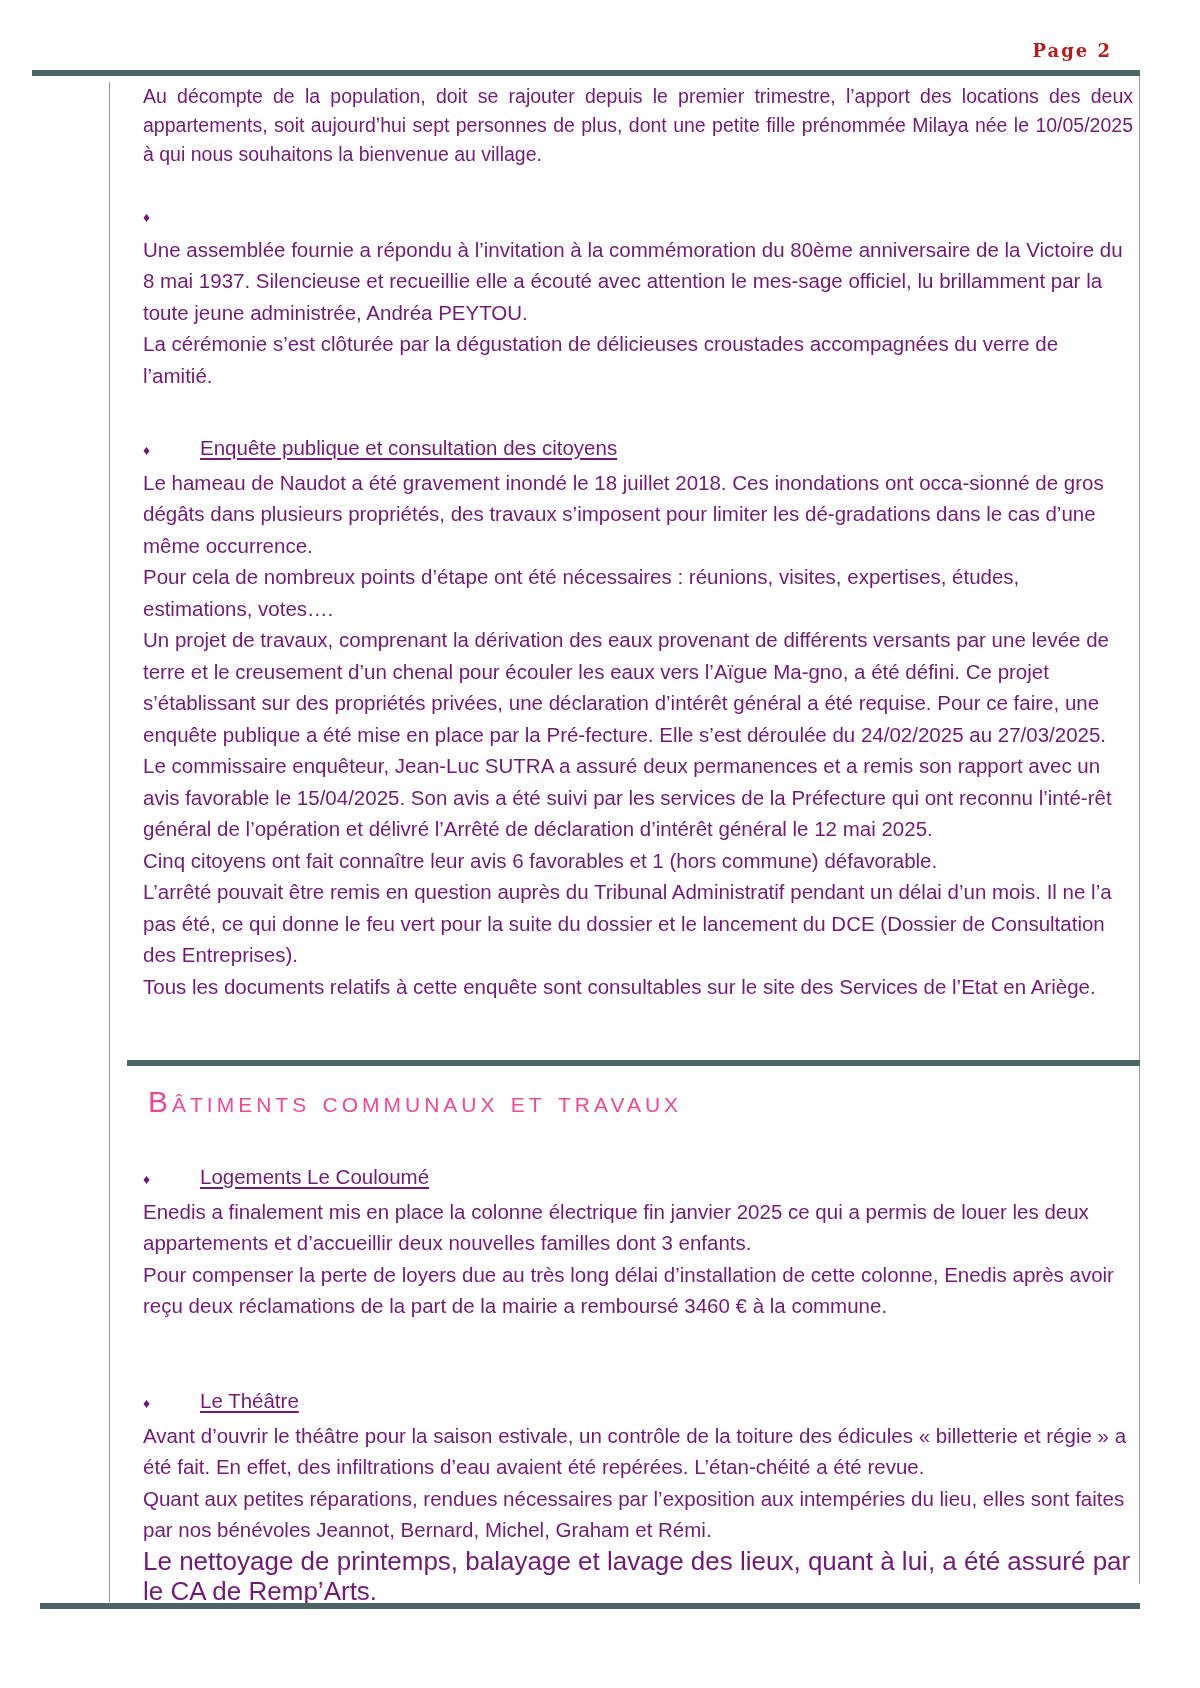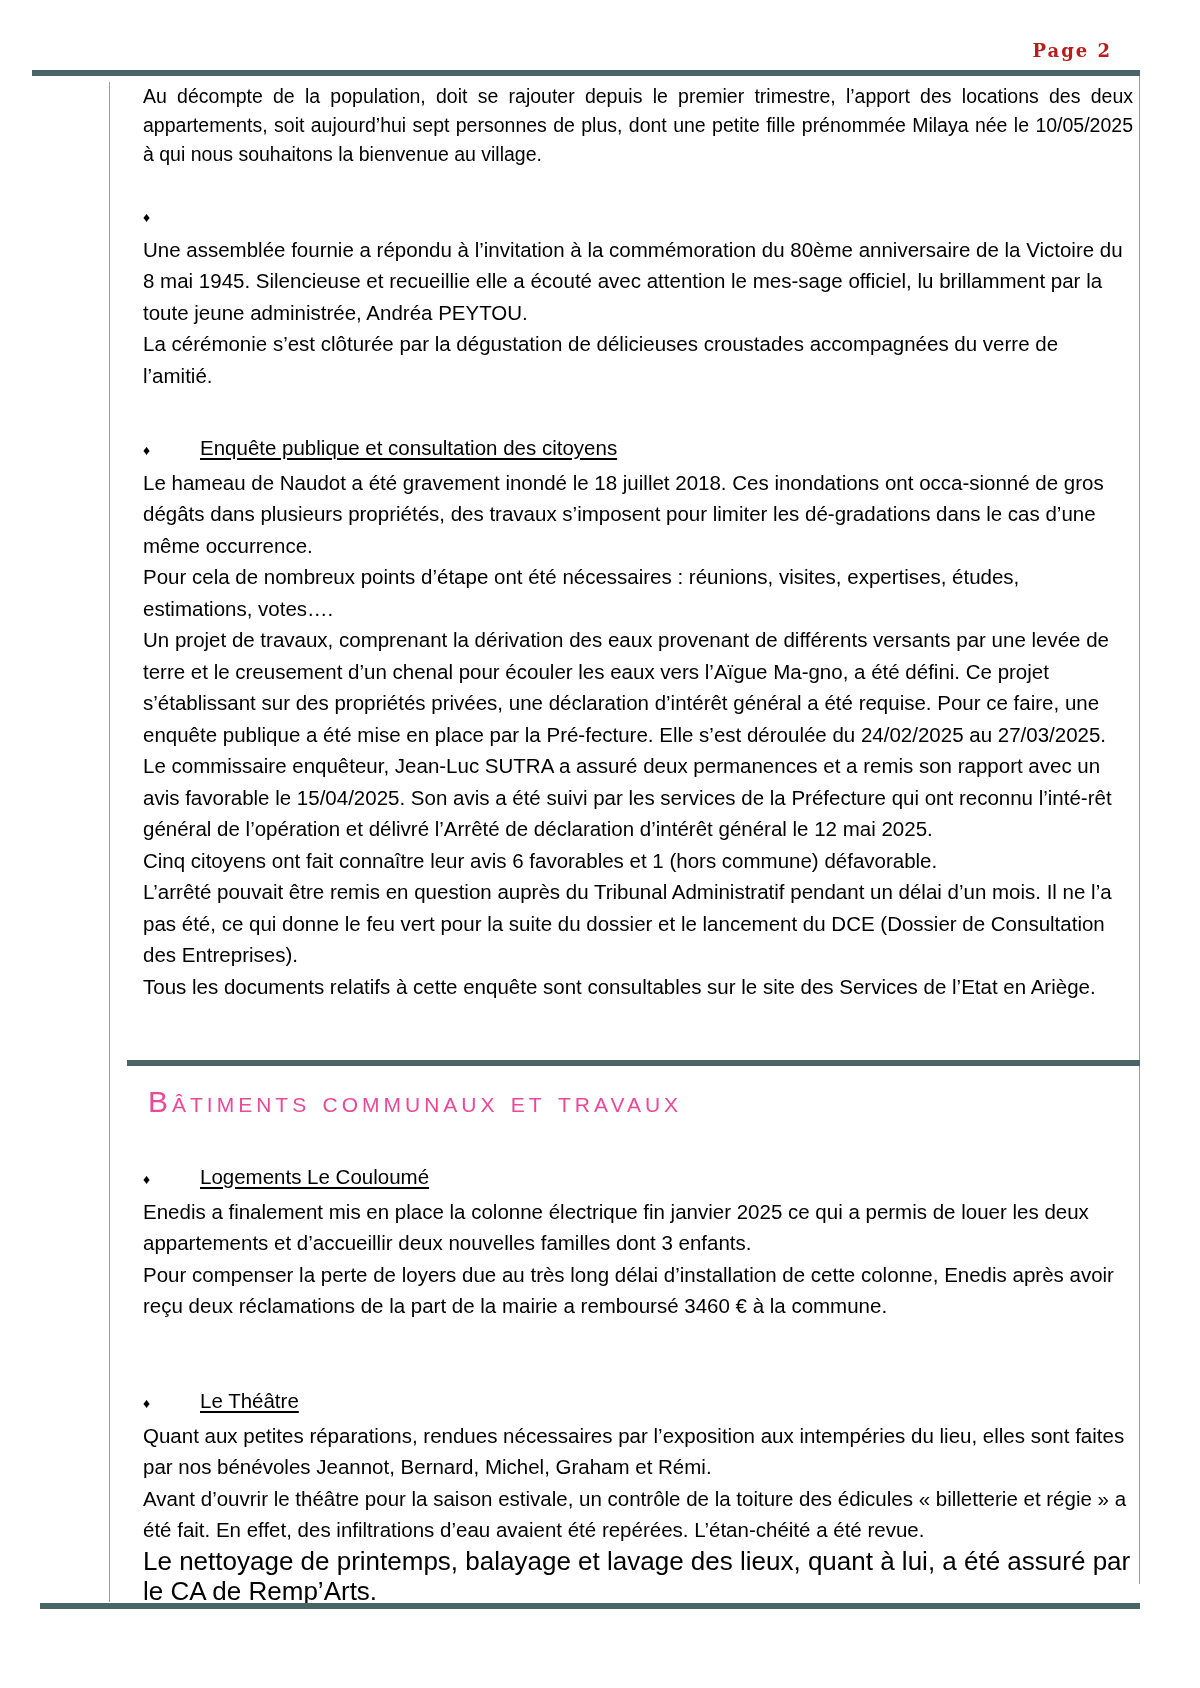--- a/index.html
+++ b/index.html
@@ -38,21 +38,21 @@
       background: #9a9a9a;
     }
     .vline.left { left: 109px; top: 82px; height: 1520px; }
     .vline.right { left: 1139px; top: 76px; height: 1508px; }
     .content {
       position: absolute;
       left: 143px;
       width: 990px;
       font-family: "Liberation Sans", sans-serif;
       font-stretch: condensed;
-      color: #000000;
+      color: #701a75;
     }
     .p1 {
       top: 82px;
       font-size: 19.5px;
       line-height: 29px;
       text-align: justify;
     }
     .p1 p { margin: 0; }
     .block {
       font-size: 20.5px;
@@ -101,21 +101,21 @@
 <div class="vline right"></div>
 
 <div class="content p1">
   <p>Au décompte de la population, doit se rajouter depuis le premier trimestre, l’apport des locations des deux appartements, soit aujourd’hui sept personnes de plus, dont une petite fille prénommée Milaya née le 10/05/2025  à qui nous souhaitons la bienvenue au village.</p>
 </div>
 
 <div class="content block s1">
   <div class="subhead">
     <span class="bullet">♦</span>
   </div>
-  <p>Une assemblée fournie a répondu à l’invitation à la commémoration du 80ème anniversaire de la Victoire du 8 mai 1945. Silencieuse et recueillie elle a écouté avec attention le mes-sage officiel, lu brillamment par la toute jeune administrée, Andréa PEYTOU.</p>
+  <p>Une assemblée fournie a répondu à l’invitation à la commémoration du 80ème anniversaire de la Victoire du 8 mai 1937. Silencieuse et recueillie elle a écouté avec attention le mes-sage officiel, lu brillamment par la toute jeune administrée, Andréa PEYTOU.</p>
   <p>La cérémonie s’est clôturée par la dégustation de délicieuses croustades accompagnées du verre de l’amitié.</p>
 </div>
 
 <div class="content block s2">
   <div class="subhead">
     <span class="bullet">♦</span>
     <span class="subhead-title">Enquête publique et consultation des citoyens</span>
   </div>
   <p>Le hameau de Naudot a été gravement inondé le 18 juillet 2018. Ces inondations ont occa-sionné de gros dégâts dans plusieurs propriétés, des travaux s’imposent pour limiter les dé-gradations dans le cas d’une même occurrence.</p>
   <p>Pour cela de nombreux points d’étape ont été nécessaires : réunions, visites, expertises, études, estimations, votes….</p>
@@ -136,18 +136,18 @@
   </div>
   <p>Enedis a finalement mis en place la colonne électrique fin janvier 2025 ce qui a permis de louer les deux appartements et d’accueillir deux nouvelles familles dont 3 enfants.</p>
   <p>Pour compenser la perte de loyers due au très long délai d’installation de cette colonne, Enedis après avoir reçu deux réclamations de la part de la mairie a remboursé 3460 € à la commune.</p>
 </div>
 
 <div class="content block s4">
   <div class="subhead">
     <span class="bullet">♦</span>
     <span class="subhead-title">Le Théâtre</span>
   </div>
+  <p>Avant d’ouvrir le théâtre pour la saison estivale, un contrôle de la toiture des édicules « billetterie et régie »  a été fait. En effet, des infiltrations d’eau avaient été repérées. L’étan-chéité a été revue.</p>
   <p>Quant aux petites réparations, rendues nécessaires par l’exposition aux intempéries du lieu, elles sont faites par nos bénévoles Jeannot, Bernard, Michel, Graham et Rémi.</p>
-  <p>Avant d’ouvrir le théâtre pour la saison estivale, un contrôle de la toiture des édicules « billetterie et régie »  a été fait. En effet, des infiltrations d’eau avaient été repérées. L’étan-chéité a été revue.</p>
   <p class="small-last">Le nettoyage de printemps, balayage et lavage des lieux, quant à lui, a été assuré par le CA de Remp’Arts.</p>
 </div>
 
 <div class="rule bottom"></div>
 
 </body></html>

